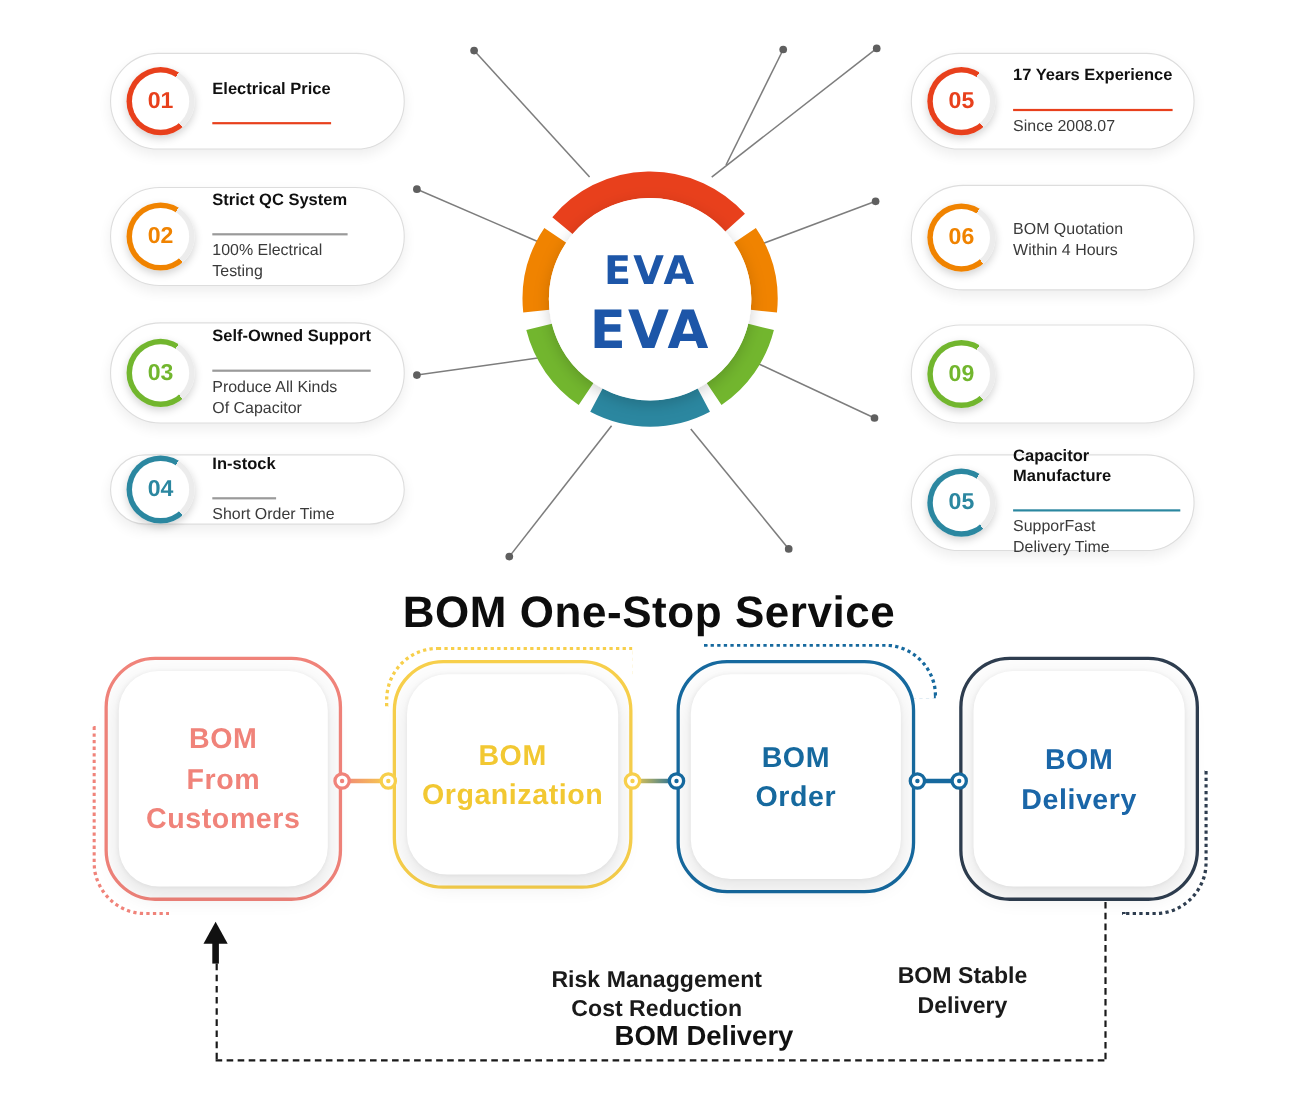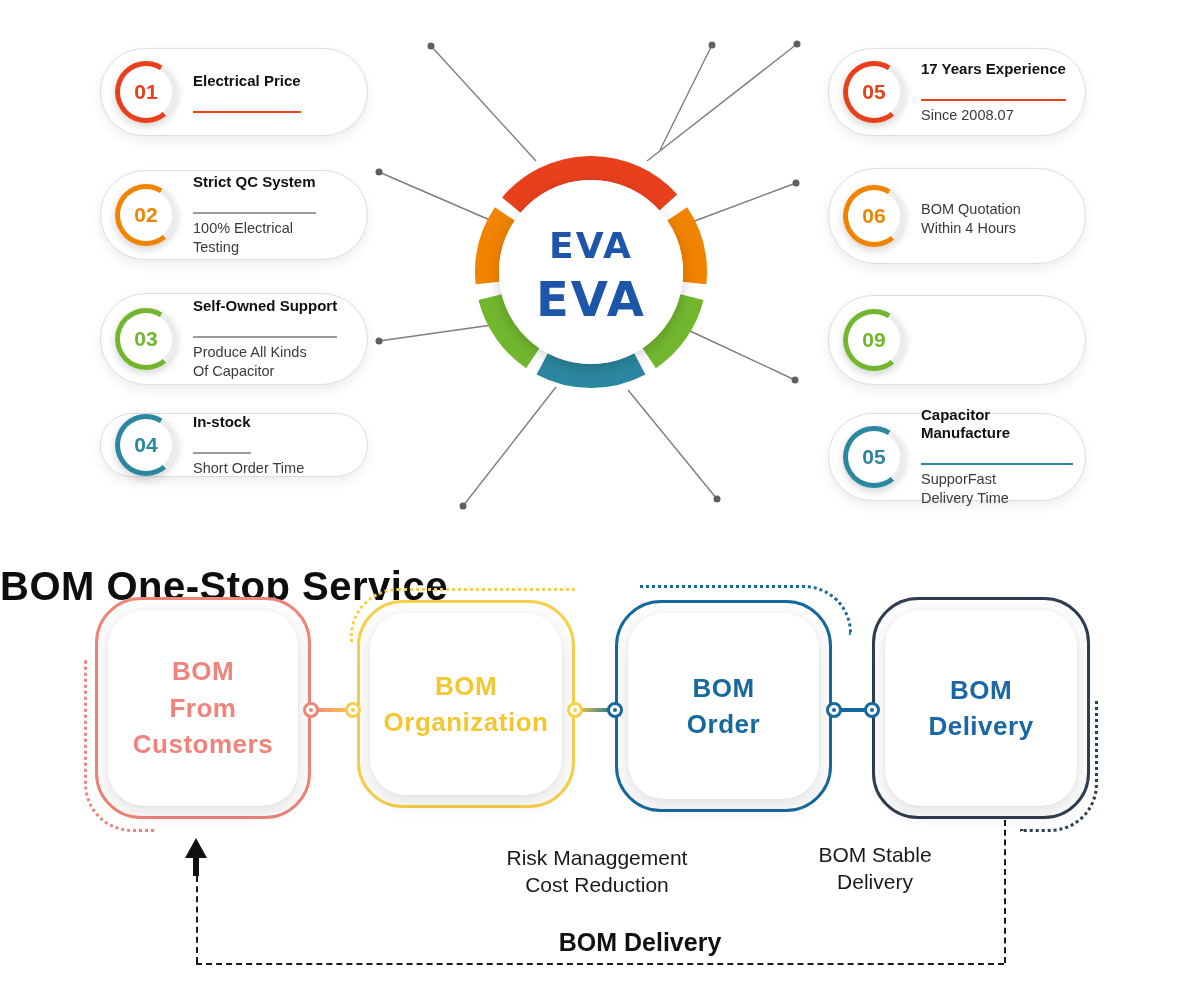--- a/index.html
+++ b/index.html
@@ -30,21 +30,21 @@
   .numwrap::before { content:""; position:absolute; inset:5px; background:#fff; border-radius:50%; }
   .num { position:relative; font-weight:bold; font-size:21px; color:var(--c); }
   .ptext { margin-left:92px; padding-right:12px; display:flex; flex-direction:column;
            justify-content:center; height:100%; }
   .ptitle { font-size:15px; font-weight:bold; color:#101010; border-bottom:2px solid var(--lc);
             padding-bottom:21px; align-self:flex-start; white-space:pre-line; line-height:1.2; }
   .pdesc { margin-top:5px; font-size:14.5px; color:#3a3a3a; white-space:pre-line; line-height:1.3; }
   .pdesc:empty { display:none; }
 
   
-  .section-title { position:absolute; top:564px; left:0; width:100%; 
+  .section-title { position:absolute; top:535px; left:0; width:100%; text-align:center;
                    font-size:40px; font-weight:800; color:#0d0d0d; letter-spacing:.5px; }
 
   
   .step { position:absolute; border:3px solid var(--bc); border-radius:46px; background:#fdfdfd; }
   .step-inner { position:absolute; inset:10px; border-radius:36px; background:#fff;
                 box-shadow:0 8px 20px rgba(0,0,0,.10), 0 0 4px rgba(0,0,0,.05);
                 display:flex; align-items:center; justify-content:center; text-align:center; }
   .step-label { font-size:26px; font-weight:bold; color:var(--tc); white-space:pre-line;
                 line-height:1.4; letter-spacing:.5px; }
 
@@ -58,22 +58,22 @@
   .ring-l { left:0; } .ring-r { right:0; }
 
   
   .dots { position:absolute; pointer-events:none; }
   .dots-bl { border-left:3px dotted var(--dc); border-bottom:3px dotted var(--dc); border-bottom-left-radius:48px; }
   .dots-tl { border-top:3px dotted var(--dc); border-left:3px dotted var(--dc); border-top-left-radius:48px; }
   .dots-tr { border-top:3px dotted var(--dc); border-right:3px dotted var(--dc); border-top-right-radius:48px; }
   .dots-br { border-right:3px dotted var(--dc); border-bottom:3px dotted var(--dc); border-bottom-right-radius:48px; }
 
   
-  .note { position:absolute; text-align:center; font-size:21px; font-weight:400; color:#1a1a1a;
-          white-space:pre-line; line-height:1.3; }
+  .note { position:absolute; text-align:center; font-size:21px; font-weight:700; color:#1a1a1a;
+          white-space:pre-line; line-height:1.3;margin-top:33px; }
   .dash-v { position:absolute; width:0; border-left:2px dashed #1a1a1a; }
   .dash-h { position:absolute; height:0; border-top:2px dashed #1a1a1a; }
   .arrow-head { position:absolute; left:185px; top:838px; width:0; height:0;
                 border-left:11px solid transparent; border-right:11px solid transparent;
                 border-bottom:20px solid #111; }
   .arrow-stem { position:absolute; left:193px; top:856px; width:6px; height:20px; background:#111; }
   .return-label { position:absolute; left:440px; top:928px; width:400px; text-align:center;
                   font-size:25px; font-weight:bold; color:#111; }
 </style>
 </head>

